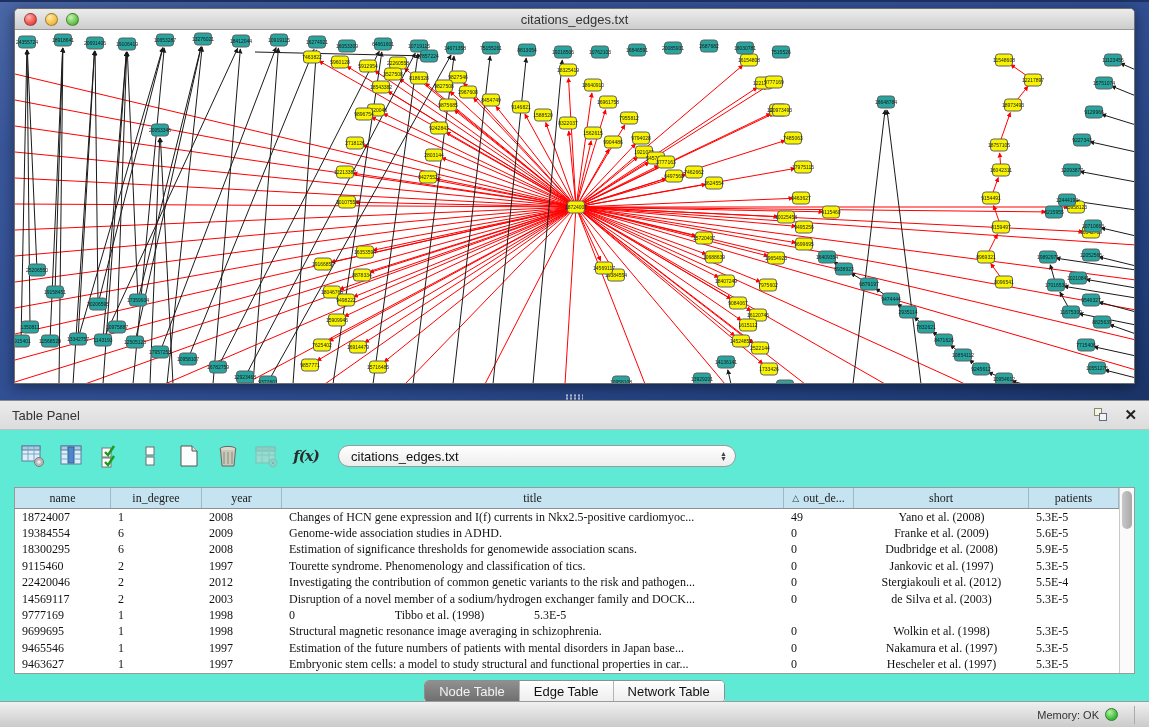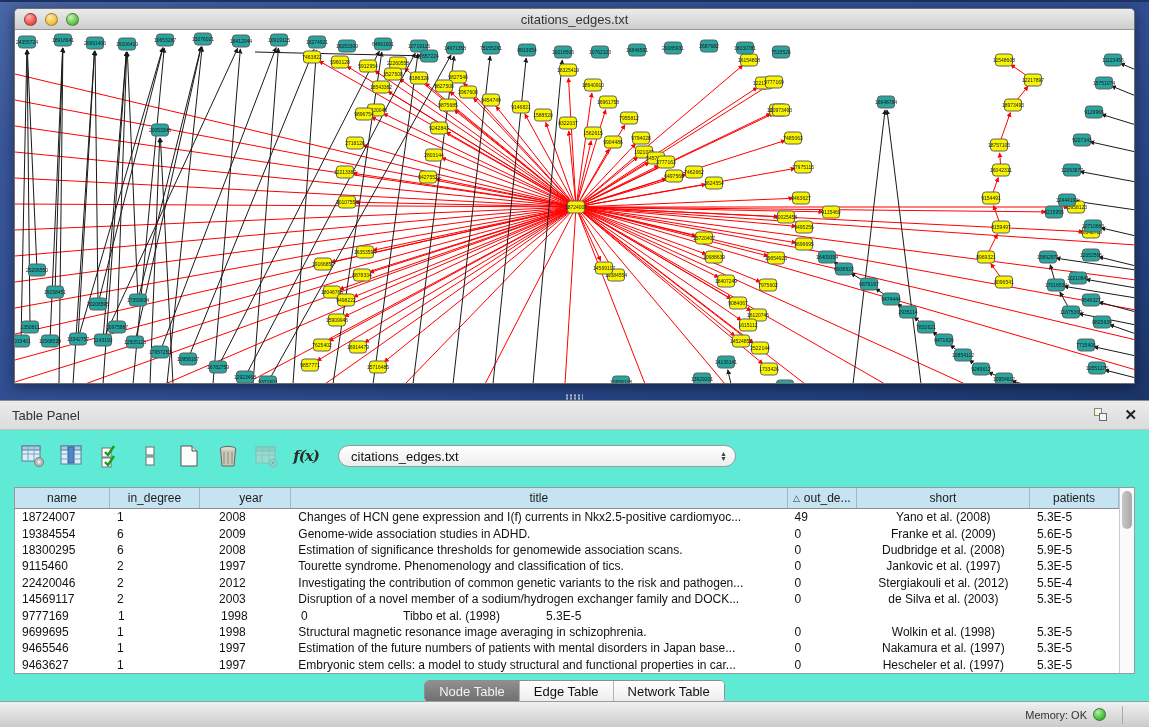--- a/index.html
+++ b/index.html
@@ -48,45 +48,45 @@
   .fx { font-family:"DejaVu Serif", serif; font-style:italic; font-weight:bold;
     font-size:15px; color:#2b2b2b; letter-spacing:-1px; }
   .combo { margin-left:6px; width:398px; height:22px; border:1px solid #9b9b9b;
     border-radius:11px; background:linear-gradient(#ffffff,#ededed); display:flex;
     align-items:center; padding:0 8px 0 12px; box-shadow:inset 0 1px 0 #fff; }
   .combo-label { flex:1; font-size:13px; color:#111; }
   .combo-arrows { display:flex; flex-direction:column; line-height:5px; font-size:7px; color:#444; }
 
   .table-wrap { position:absolute; left:14px; top:86px; width:1121px; height:187px;
     background:#fff; border:1px solid #9a9a9a; display:flex; flex-direction:column; }
-  .tbl { flex:1; display:flex; }
+  .tbl { flex:1; display:flex;font-family:Liberation Serif, serif; }
   .tbl-main { width:1104px; }
   .thead { display:flex; height:21px; background:#c6e3f1; border-bottom:1px solid #8f8f8f; }
   .th { font-size:12px; color:#1c1c1c; display:flex; align-items:center; justify-content:center;
     border-right:1px solid #9ab9c9; overflow:hidden; white-space:nowrap; }
   .th .tri { font-size:9px; margin-right:4px; color:#1c3a4a; }
   .trow { display:flex; height:16.4px; align-items:center; }
   .td { font-size:12px; color:#111; padding:0 7px; overflow:hidden; white-space:nowrap; }
-  .c0{width:96px;} .c1{width:91px;} .c2{width:80px;margin-left:12px;} .c3{width:502px;} .c4{width:70px;}
+  .c0{width:96px;} .c1{width:91px;} .c2{width:80px;} .c3{width:502px;} .c4{width:70px;}
   .c5{width:175px; text-align:center;} .c6{width:90px;}
   .vscroll { width:15px; border-left:1px solid #c9c9c9; background:#fafafa; position:relative; }
   .vthumb { position:absolute; left:2px; top:3px; width:10px; height:38px;
     background:linear-gradient(90deg,#c7c7c7,#a9a9a9); border-radius:5px; }
 
   .tabs-row { position:absolute; left:0; top:279px; width:1149px; display:flex; justify-content:center; }
   .segmented { display:flex; border:1px solid #8e8e8e; border-radius:5px; overflow:hidden;
     background:#fff; box-shadow:0 1px 0 rgba(255,255,255,.7); }
   .seg { font-size:13px; padding:3px 14px; color:#111;
     background:linear-gradient(#ffffff,#ededed); border-right:1px solid #b5b5b5; }
   .seg:last-child { border-right:none; }
   .seg.active { background:linear-gradient(#909090,#6e6e6e); color:#f3f3f3; }
 
   .status-bar { position:absolute; left:0; bottom:0; width:1149px; height:26px;
     background:linear-gradient(#f0f0f0,#cbcbcb); border-top:1px solid #9b9b9b;
-    display:flex; align-items:center; justify-content:flex-end; padding-right:26px; gap:6px; }
+    display:flex; align-items:center; justify-content:flex-end; padding-right:14px; gap:6px; }
   .mem-label { font-size:11px; color:#333; }
   .mem-dot { width:13px; height:13px; border-radius:50%; border:1px solid #2f7a2f;
     background:radial-gradient(circle at 35% 30%, #b8f0a8, #44c23c 60%, #2f9a2a); }
   .status-div { width:1px; height:18px; background:#aaa; margin-left:10px; }
 </style>
 </head>
 <body>
 
 <div class="graph-area">
   <div class="graph-window">

